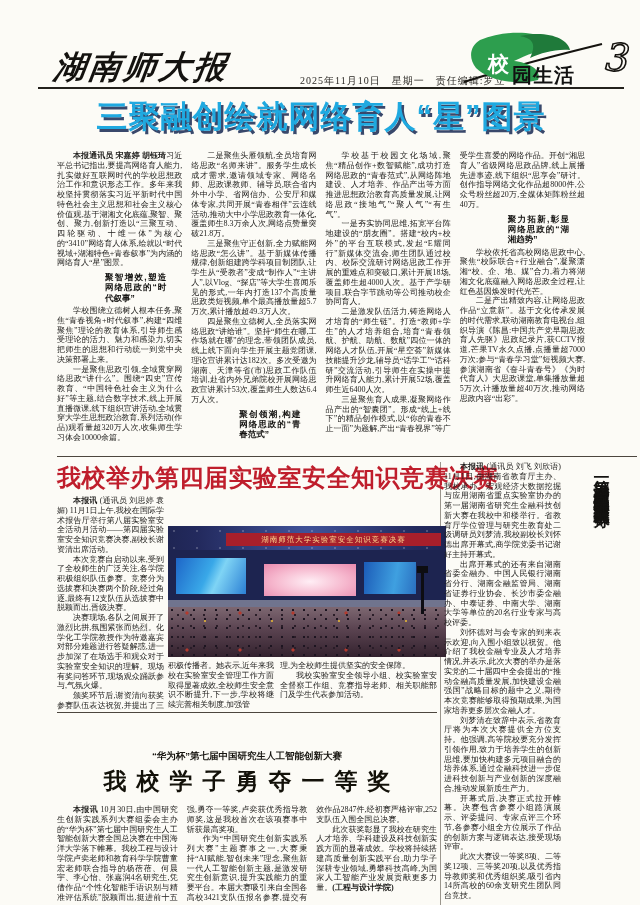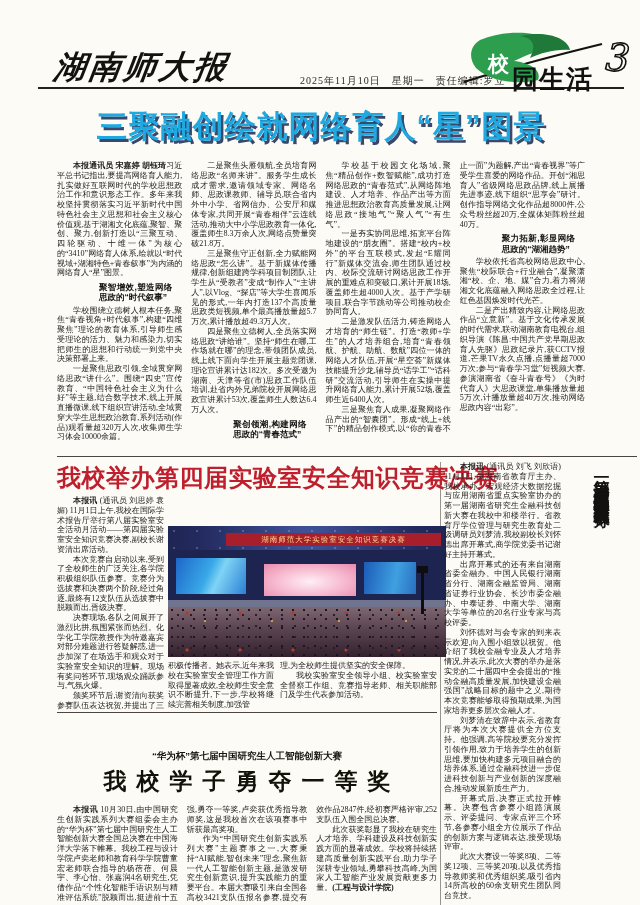--- a/index.html
+++ b/index.html
@@ -7,30 +7,30 @@
         font-family:"Liberation Serif","DejaVu Serif",serif;color:#22211f;}
   .sans{font-family:"Liberation Sans","DejaVu Sans",sans-serif;}
   
   .masthead{position:absolute;left:54px;top:46px;font-size:32px;font-weight:bold;font-style:italic;
             letter-spacing:3px;transform:skewX(-8deg);font-family:"DejaVu Serif",serif;color:#14120f;}
   .dateline{position:absolute;left:292px;top:74px;font-size:10px;letter-spacing:1px;color:#2a2824;margin-left:8px;}
   .header-rule{position:absolute;left:38px;right:16px;top:87px;height:1.5px;background:#23211c;}
   .logo{position:absolute;left:450px;top:30px;width:190px;height:62px;}
   .logo svg{position:absolute;left:0;top:0;}
   .logo-xiao{position:absolute;left:38px;top:20px;font-size:21px;font-weight:900;color:#ffffff;z-index:3;}
-  .logo-rest{position:absolute;left:62px;top:32px;font-size:26px;font-weight:900;color:#111;z-index:3;letter-spacing:1px;}
+  .logo-rest{position:absolute;left:62px;top:32px;font-size:20px;font-weight:900;color:#111;z-index:3;letter-spacing:1px;}
   .page-num{position:absolute;left:156px;top:6px;font-size:38px;font-style:italic;font-family:"DejaVu Serif",serif;
             color:#fffdf8;-webkit-text-stroke:1.6px #15130f;z-index:3;transform:rotate(4deg);}
   
-  .top-art{position:absolute;left:57px;top:106px;width:528px;}
+  .top-art{position:absolute;left:57px;top:96px;width:528px;}
   .top-headline{text-align:center;font-weight:900;font-size:31px;letter-spacing:1px;white-space:nowrap;
                 color:#1fa9e0;text-shadow:2.5px 2.5px 0 #39486b;}
   .col-text{font-size:8px;line-height:1.22;text-align:justify;overflow:hidden;}
   .col-text p{margin:0;text-indent:2em;}
-  .col-text h3{margin:4px 10px 3px;font-size:8.5px;text-indent:0;color:#141311;
+  .col-text h3{margin:4px 16px 3px;font-size:8.5px;text-indent:0;color:#141311;
                font-family:"Liberation Sans","DejaVu Sans",sans-serif;padding-left:32px;}
   .top-body{margin-top:13px;height:300px;column-count:4;column-gap:9px;}
   .bb{font-weight:bold;}
   .noind{text-indent:0 !important;}
   
   .rule-mid{position:absolute;left:57px;top:456px;width:580px;height:1px;background:#4c463e;}
   .rule-bot{position:absolute;left:57px;top:712px;width:380px;height:1px;background:#4c463e;}
   .rule-vert{position:absolute;left:440px;top:462px;width:1px;height:443px;background:#9a958c;}
   
   .mid{position:absolute;left:57px;top:462px;width:380px;height:248px;}

